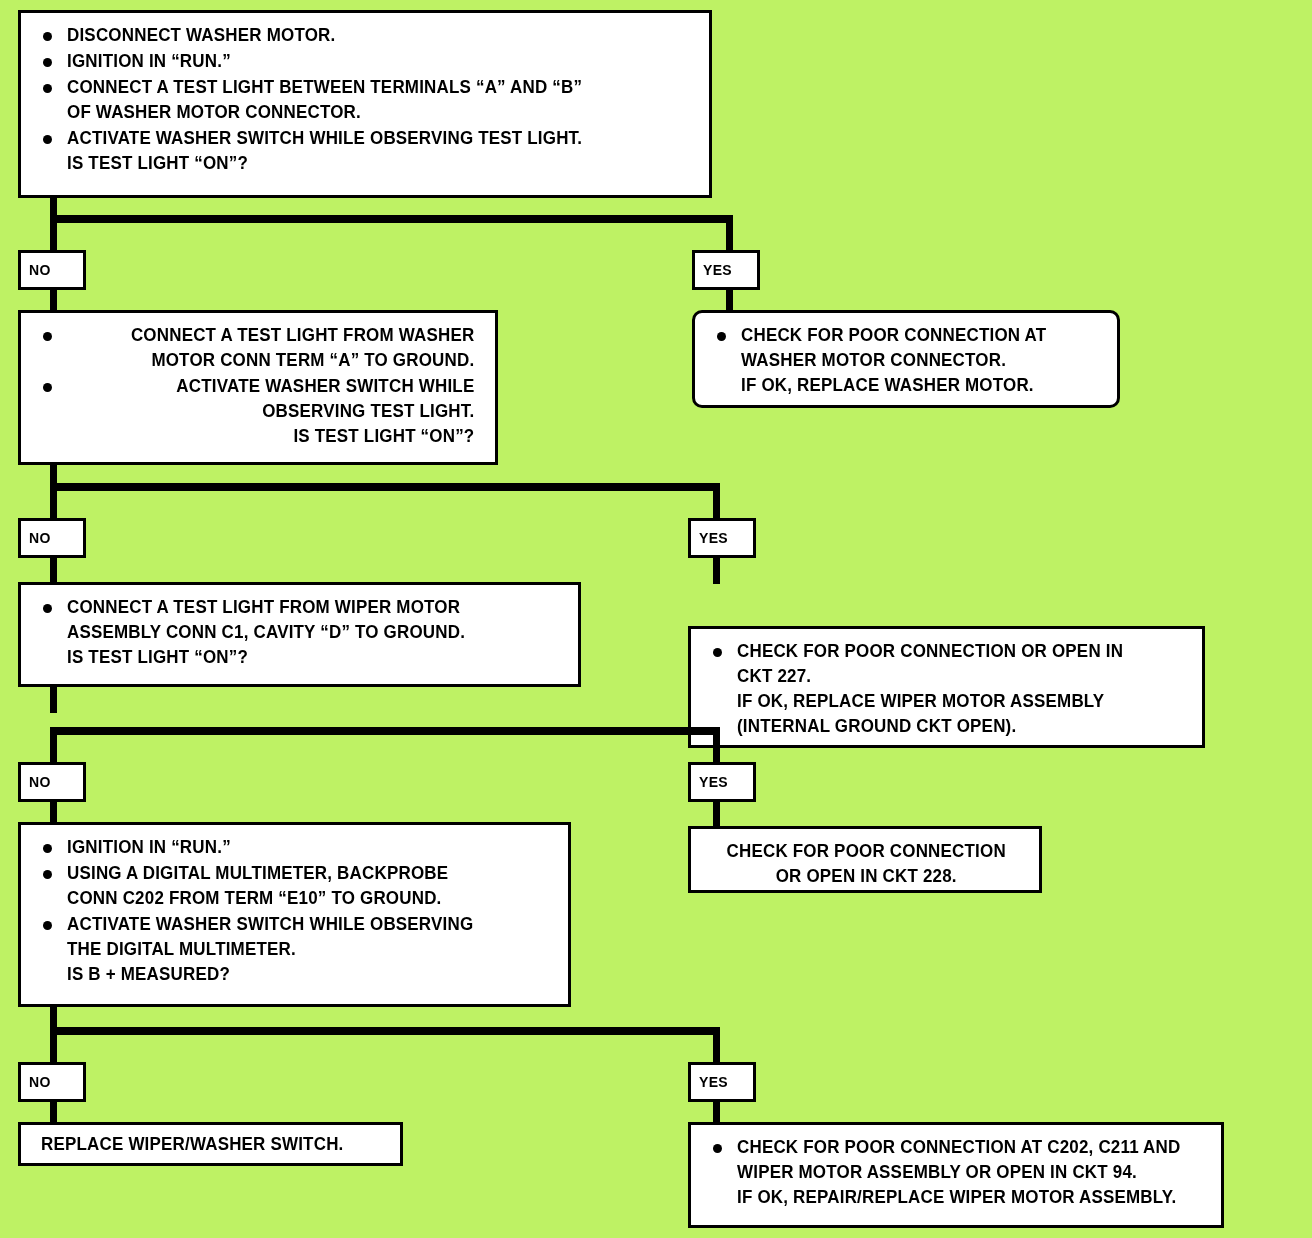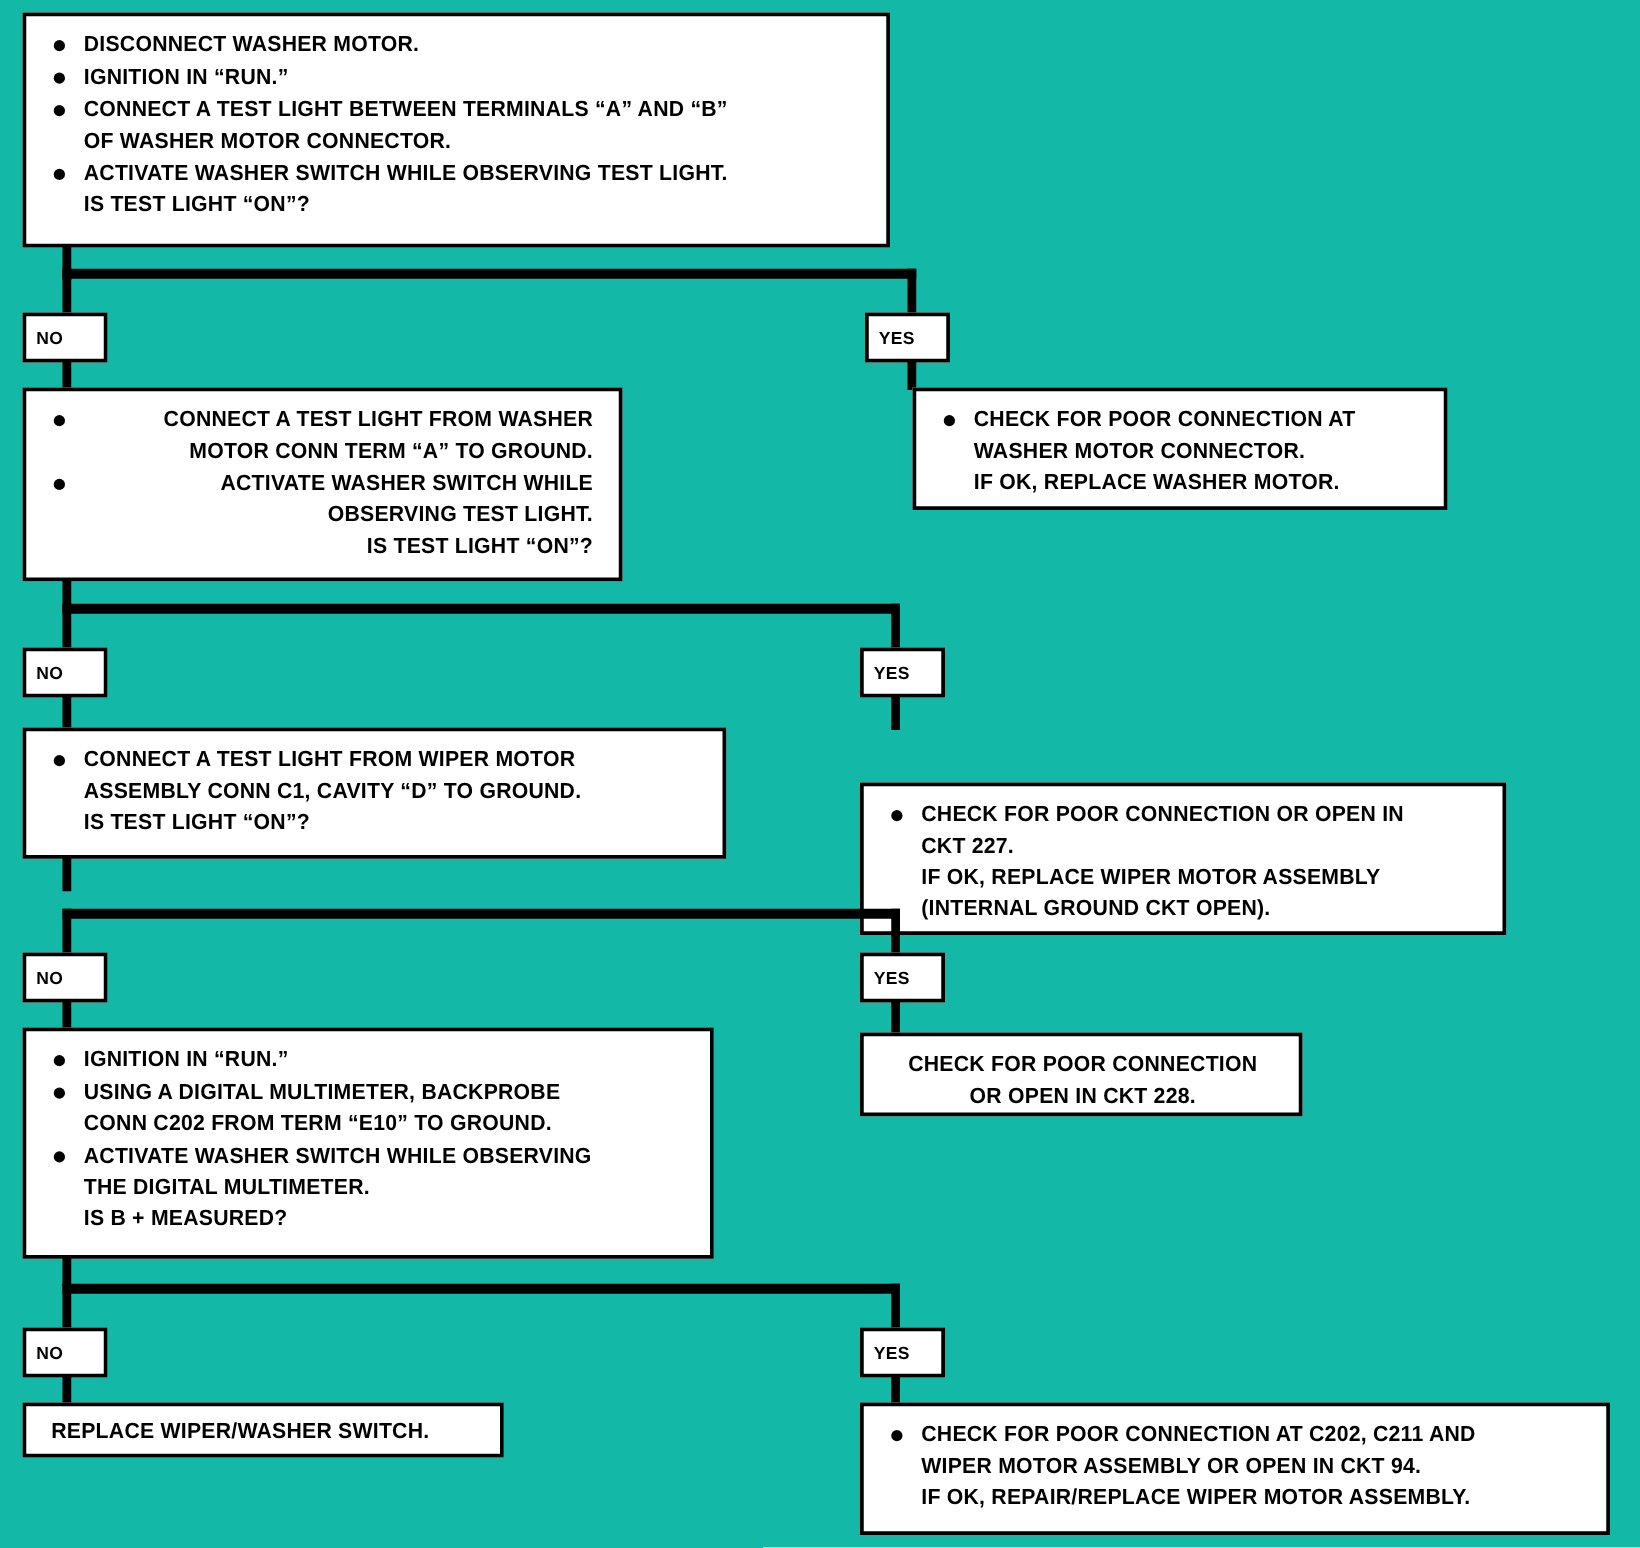--- a/index.html
+++ b/index.html
@@ -7,21 +7,21 @@
     padding: 0;
     background: #ffffff;
   }
   body {
     font-family: "Liberation Sans", sans-serif;
   }
   #canvas {
     position: relative;
     width: 1312px;
     height: 1238px;
-    background: #14b8a6;
+    background: #bef264;
     overflow: hidden;
   }
 
   
   .box {
     position: absolute;
     box-sizing: border-box;
     border: 3px solid #000000;
     background: #ffffff;
     padding: 10px 8px 8px 8px;
@@ -144,21 +144,21 @@
         <span class="line">MOTOR CONN TERM “A” TO GROUND.</span>
       </li>
       <li>
         <span class="line">ACTIVATE WASHER SWITCH WHILE</span>
         <span class="line">OBSERVING TEST LIGHT.</span>
         <span class="line">IS TEST LIGHT “ON”?</span>
       </li>
     </ul>
   </div>
 
-  <div class="box" style="left:730px; top:310px; width:428px; height:98px;">
+  <div class="box" style="left:692px; top:310px; width:428px; height:98px;border-radius:10px;">
     <ul>
       <li>
         <span class="line">CHECK FOR POOR CONNECTION AT</span>
         <span class="line">WASHER MOTOR CONNECTOR.</span>
         <span class="line">IF OK, REPLACE WASHER MOTOR.</span>
       </li>
     </ul>
   </div>
 
   <div class="vline" style="left:50px; top:463px; height:28px;"></div>
@@ -254,21 +254,21 @@
   <div class="vline" style="left:713px; top:1100px; height:24px;"></div>
 
   <div class="box" style="left:18px; top:1122px; width:385px; height:44px; padding-top:7px;">
     <ul>
       <li class="nobullet">
         <span class="line">REPLACE WIPER/WASHER SWITCH.</span>
       </li>
     </ul>
   </div>
 
-  <div class="box" style="left:688px; top:1122px; width:600px; height:106px;">
+  <div class="box" style="left:688px; top:1122px; width:536px; height:106px;">
     <ul>
       <li>
         <span class="line">CHECK FOR POOR CONNECTION AT C202, C211 AND</span>
         <span class="line">WIPER MOTOR ASSEMBLY OR OPEN IN CKT 94.</span>
         <span class="line">IF OK, REPAIR/REPLACE WIPER MOTOR ASSEMBLY.</span>
       </li>
     </ul>
   </div>
 
 </div>

